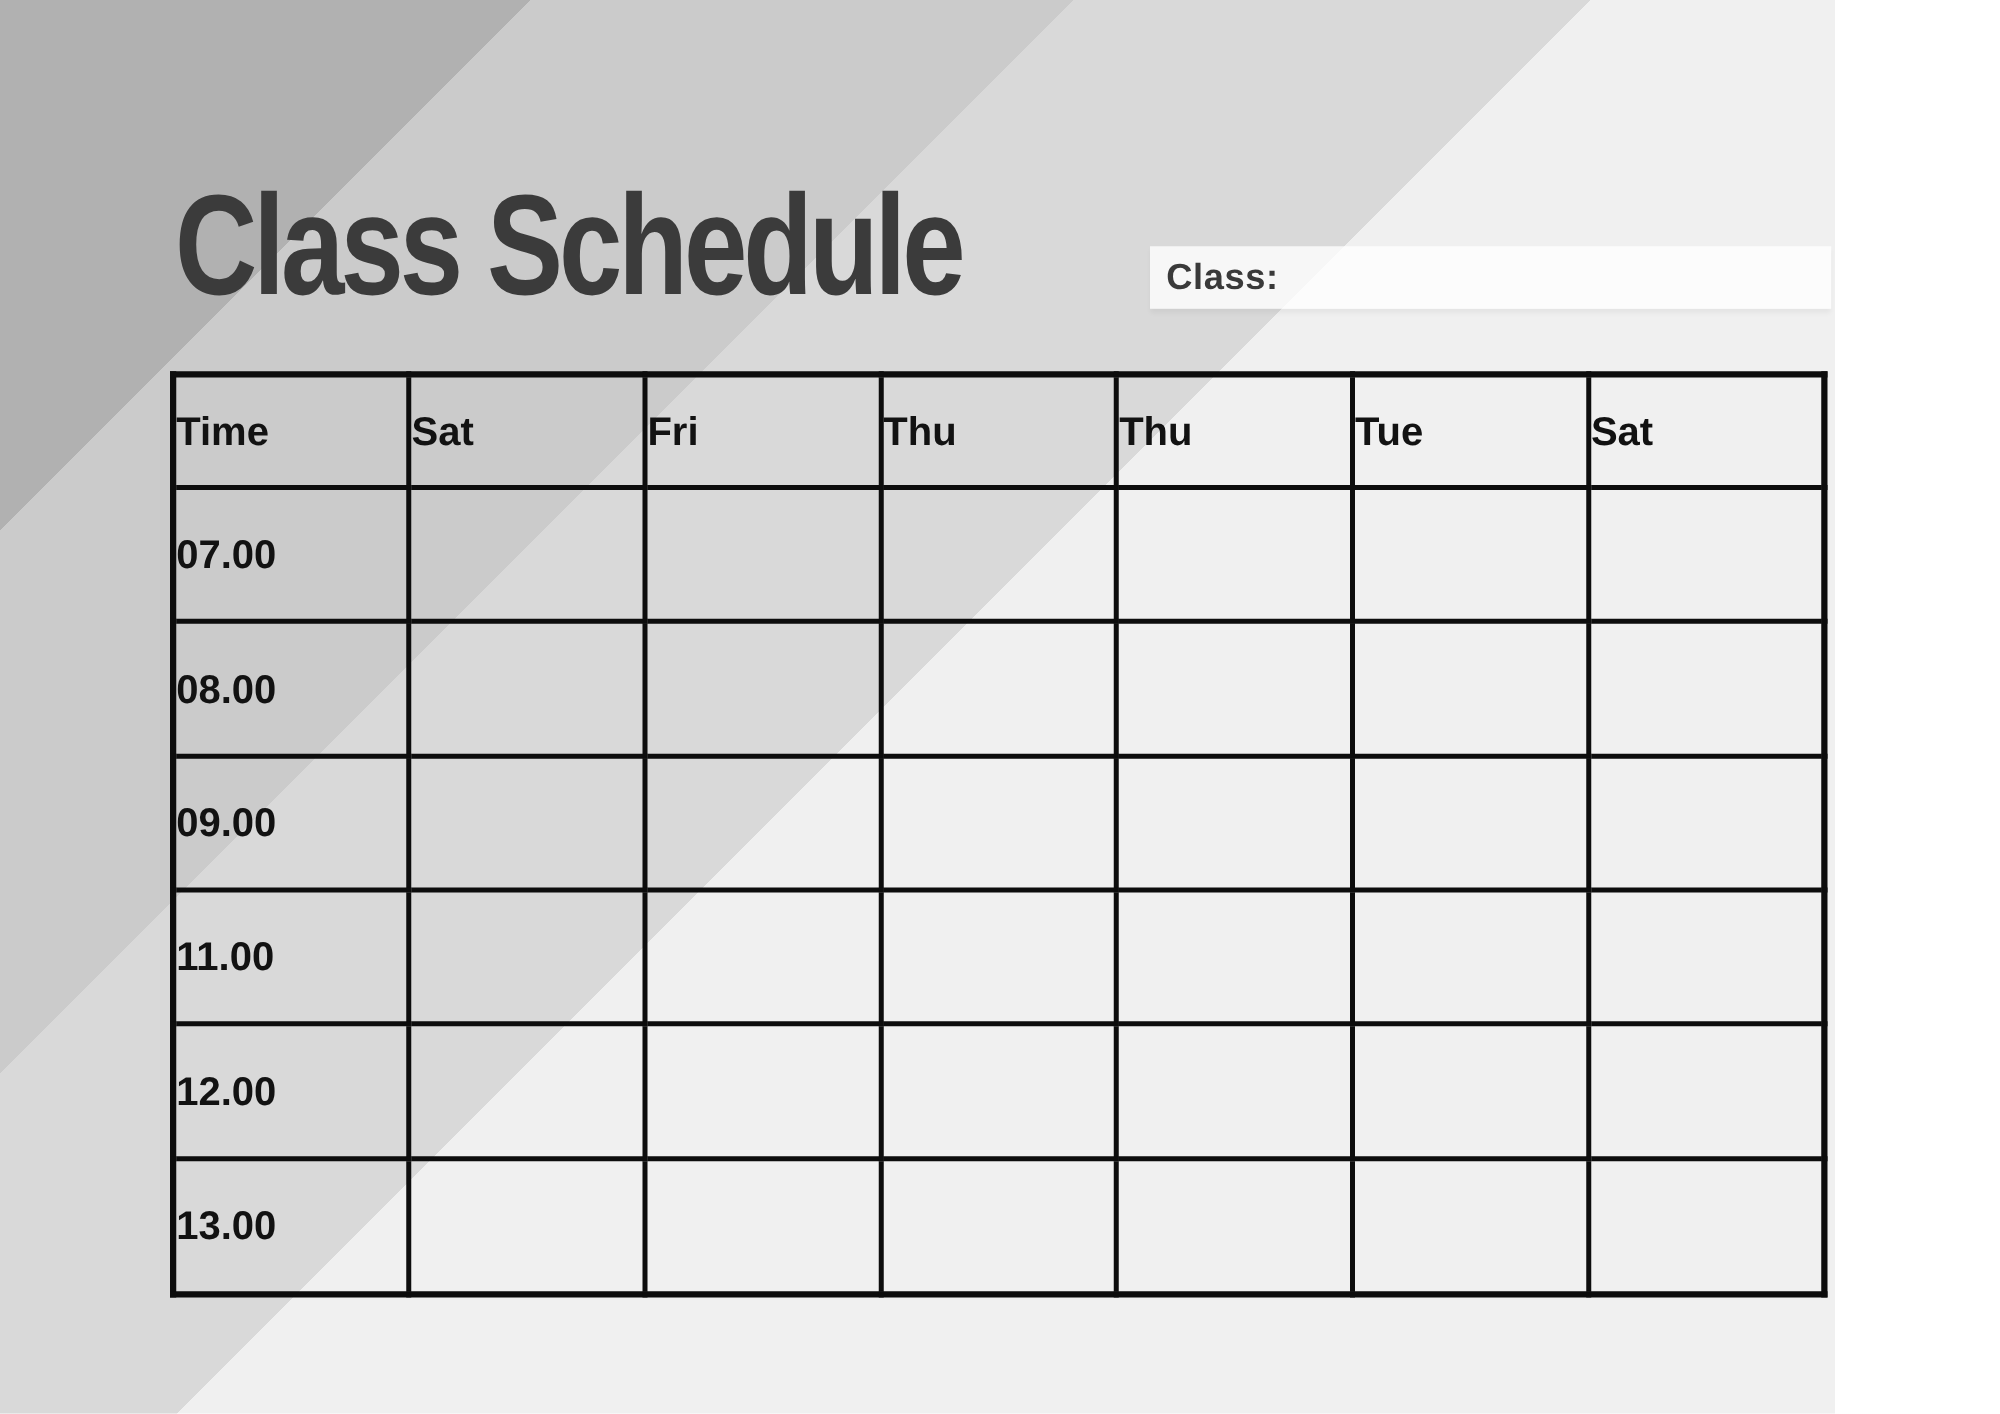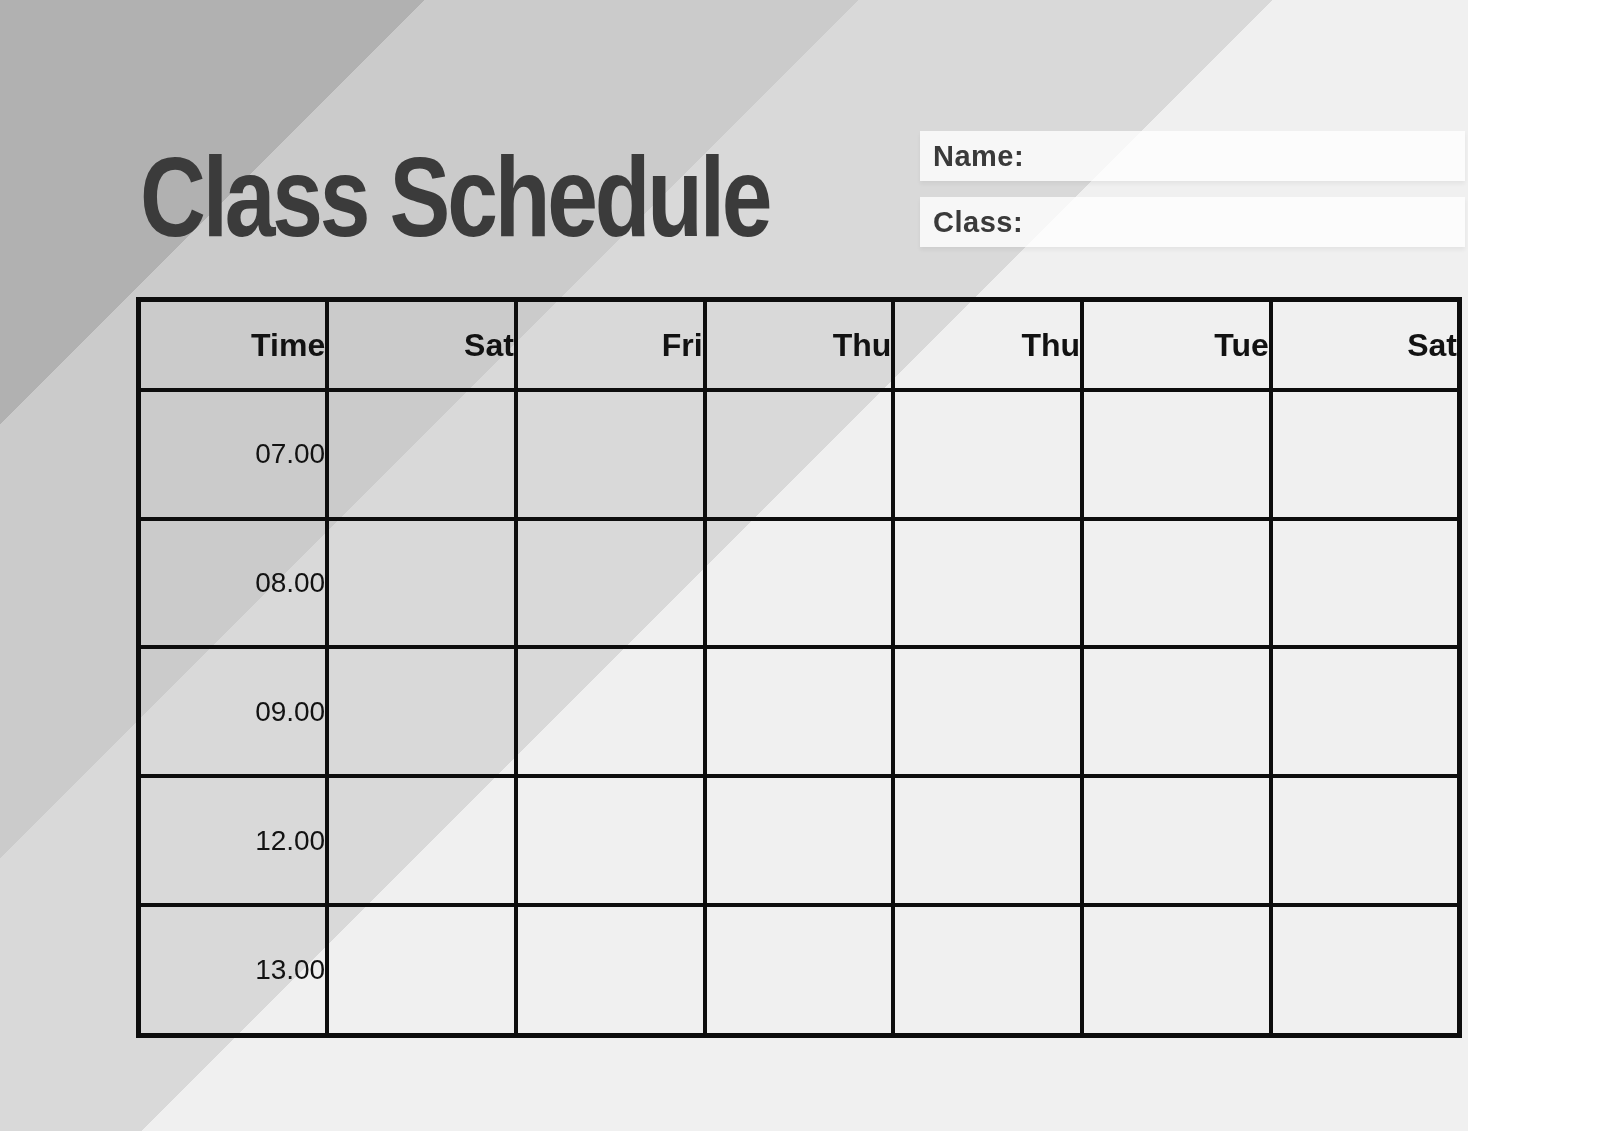--- a/index.html
+++ b/index.html
@@ -65,48 +65,44 @@
     top: 297px;
     width: 1326px;
     height: 741px;
     border-collapse: collapse;
     table-layout: fixed;
     border: 5px solid var(--table-border, #0d0d0d);
   }
   table.schedule th,
   table.schedule td {
     border: 4px solid var(--table-border, #0d0d0d);
-    text-align: right;
+    text-align: left;
     vertical-align: middle;
     padding: 0;
     background: transparent;
   }
   table.schedule th {
     height: 86px;
     font-size: 32px;
     font-weight: 700;
     color: var(--cell-text, #121212);
   }
   table.schedule td.time-cell {
-    font-size: 28px;
-    font-weight: 400;
+    font-size: 32px;
+    font-weight: 700;
     color: var(--cell-text, #121212);
   }
 </style>
 </head>
 <body>
 
 <div class="canvas">
 
   <h1 class="title">Class Schedule</h1>
 
-  <div class="field-box name-box">
-    <span class="field-label">Name:</span>
-    <span class="field-value"></span>
-  </div>
 
   <div class="field-box class-box">
     <span class="field-label">Class:</span>
     <span class="field-value"></span>
   </div>
 
   <table class="schedule">
     <thead>
       <tr>
         <th>Time</th>
@@ -140,20 +136,29 @@
         <tr>
           <td class="time-cell">09.00</td>
           <td></td>
           <td></td>
           <td></td>
           <td></td>
           <td></td>
           <td></td>
         </tr>
         <tr>
+          <td class="time-cell">11.00</td>
+          <td></td>
+          <td></td>
+          <td></td>
+          <td></td>
+          <td></td>
+          <td></td>
+        </tr>
+        <tr>
           <td class="time-cell">12.00</td>
           <td></td>
           <td></td>
           <td></td>
           <td></td>
           <td></td>
           <td></td>
         </tr>
         <tr>
           <td class="time-cell">13.00</td>

